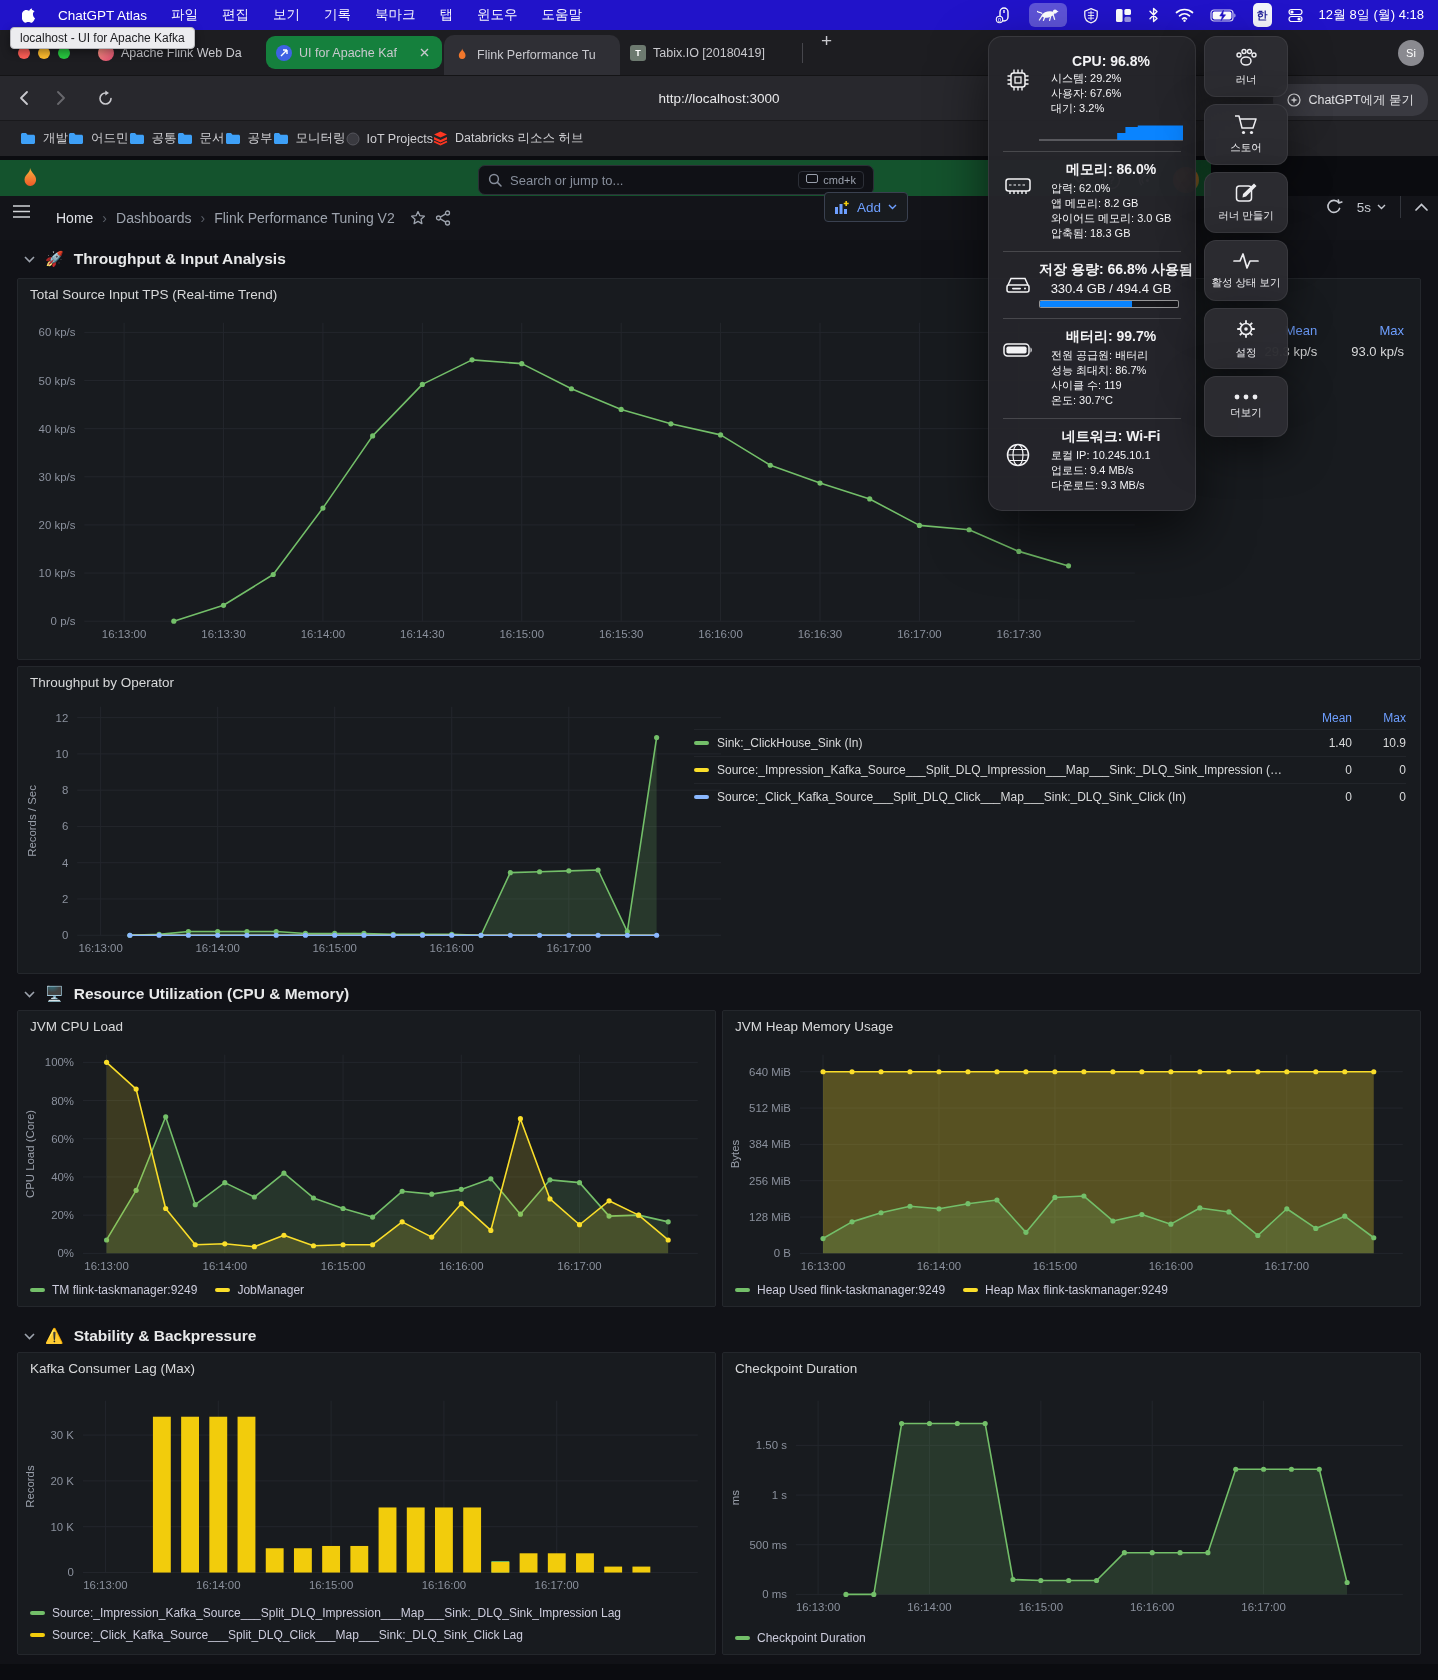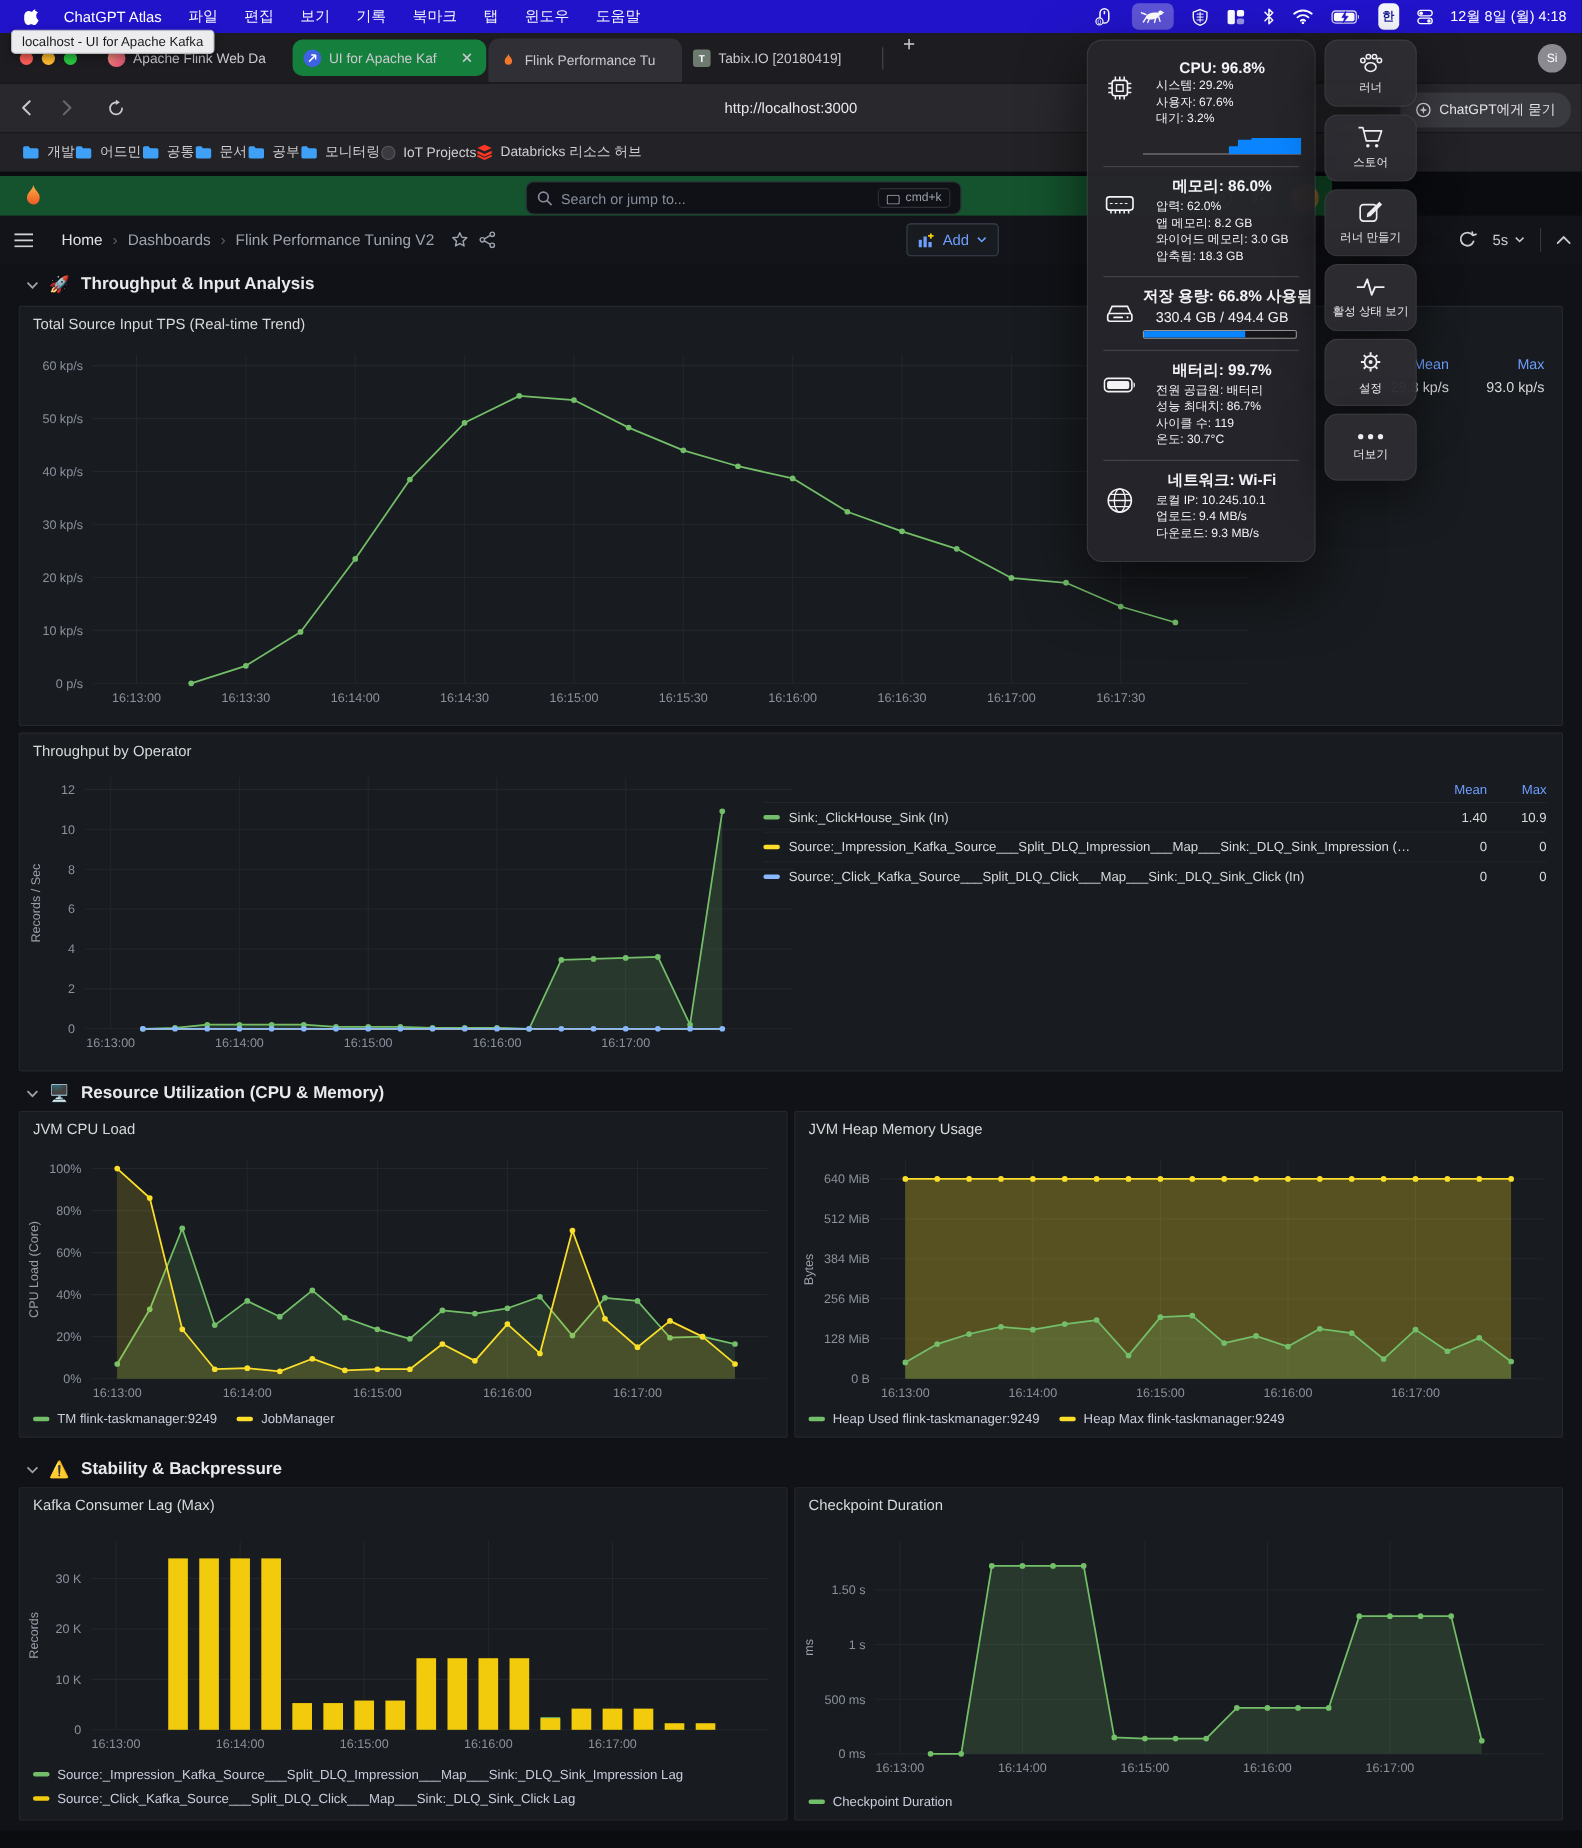--- a/index.html
+++ b/index.html
@@ -42,24 +42,24 @@
   .navbtn.dim{opacity:.4}
   #urltext{position:absolute;left:0;right:0;text-align:center;color:#e8e8ea;font-size:13.5px;pointer-events:none}
   #askbtn{position:absolute;right:10px;top:8px;height:29px;background:#3a3a41;border-radius:15px;display:flex;align-items:center;gap:7px;padding:16px 14px;color:#e3e3e6;font-size:12.5px;cursor:pointer}
 
   #bookmarks{left:0;top:120px;width:1438px;height:36px;background:#232327;display:flex;align-items:center;padding:0 20px;border-top:1px solid #19191c}
   .bm{display:flex;align-items:center;gap:7px;color:#cfcfd3;font-size:12.5px;cursor:pointer;white-space:nowrap}
 
   
   #gnav{left:0;top:160px;width:1211px;height:40px;background:#14532d;display:flex;align-items:center}
   #gsearch{position:absolute;left:478px;top:5px;width:396px;height:30px;background:#101116;border:1px solid #2c2f37;border-radius:7px;display:flex;align-items:center;gap:8px;padding:0 9px;color:#878e9b;font-size:13px;cursor:text}
-  #gsearch .kbd{margin-left:auto;border:1px solid #2c2f37;border-radius:4px;font-size:11px;padding:2px 7px;display:flex;gap:5px;align-items:flex-end;color:#9aa0ac}
+  #gsearch .kbd{margin-left:auto;border:1px solid #2c2f37;border-radius:4px;font-size:11px;padding:2px 7px;display:flex;gap:5px;align-items:flex-start;color:#9aa0ac}
   #gnav .right{position:absolute;right:12px;display:flex;align-items:center;gap:17px;color:#aeb4bf}
 
-  #gheader{left:0;top:196px;width:1438px;height:44px;background:#131419;display:flex;align-items:center;font-size:14px}
+  #gheader{left:0;top:196px;width:1438px;height:44px;background:#131419;display:flex;font-size:14px}
   #gheader .crumbs{display:flex;align-items:center;gap:9px;margin-left:20px}
   .crumb-sep{color:#5a5f68}
   #gheader .right{position:absolute;right:10px;display:flex;align-items:center;gap:14px;color:#c7cad1}
   #addbtn{display:flex;align-items:center;gap:7px;border:1px solid #3a4150;background:#181b1f;color:#6e9fff;font-size:13.5px;border-radius:4px;height:30px;padding:0 10px;cursor:pointer}
   .vdiv{width:1px;height:22px;background:#33363d}
 
   #dashbg{left:0;top:240px;width:1438px;height:1424px;background:#111217}
 
   .sechdr{display:flex;align-items:center;gap:10px;color:#e8e9ea;font-weight:700;font-size:15.5px}
   .sechdr .emoji{font-size:15px}

